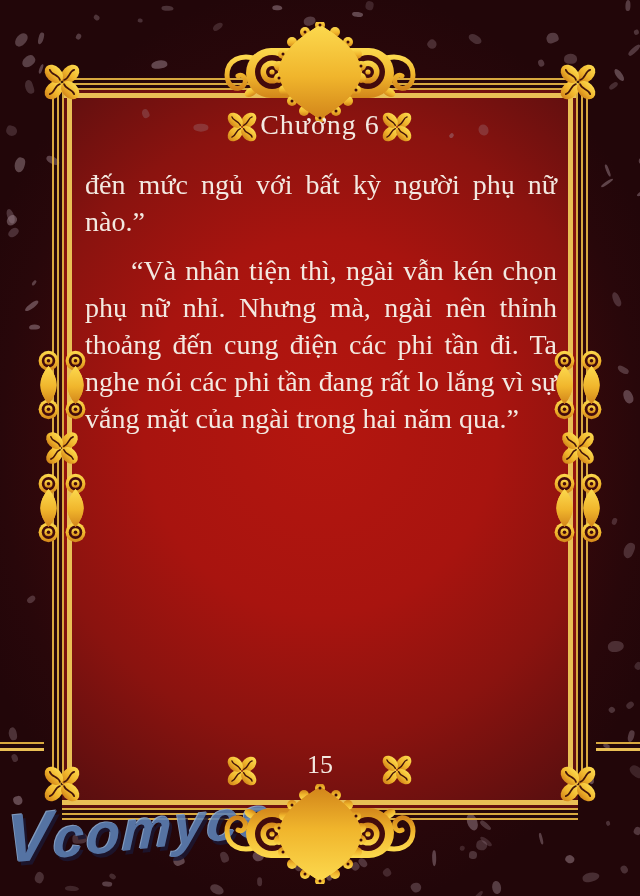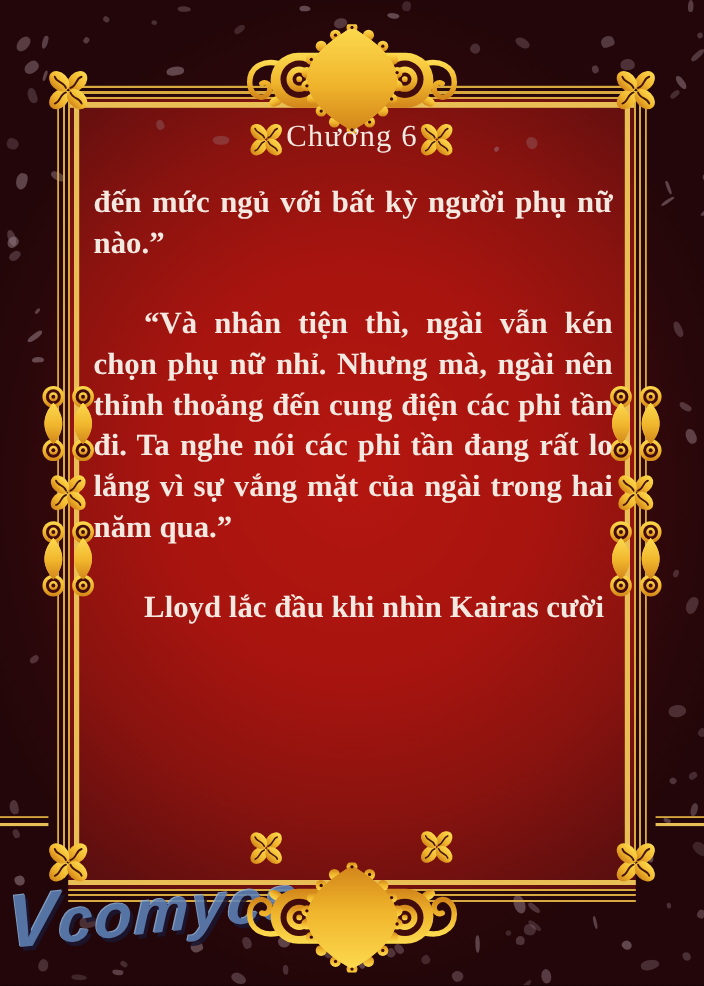--- a/index.html
+++ b/index.html
@@ -24,22 +24,22 @@
     background:linear-gradient(to right,var(--line2) 0 5px,transparent 5px 8px,var(--line) 8px 10px,transparent 10px 13px,var(--line) 13px 15px,transparent 15px 18px,var(--line) 18px 20px);}
   .edge-seg{position:absolute;z-index:3;height:9px;width:44px;
     background:linear-gradient(to bottom,var(--line) 0 2px,transparent 2px 6px,var(--line2) 6px 9px);}
   .edge-left{left:0;top:742px;}
   .edge-right{left:596px;top:742px;}
   .orn{position:absolute;z-index:5;}
   .chapter{position:absolute;left:0;right:0;top:109px;z-index:6;text-align:center;
     font-size:28px;color:var(--text);letter-spacing:1px;}
   .text-block{position:absolute;left:85px;width:472px;top:166px;z-index:6;
     color:var(--text);font-size:28px;line-height:37px;text-align:justify;}
-  .text-block p{margin:0;font-weight:bold;}
-  .text-block p + p{margin-top:36px;}
+  .text-block p{margin:0;}
+  .text-block p + p{margin-top:12px;}
   .text-block p.indent{text-indent:46px;}
   .page-number{position:absolute;left:0;right:0;top:750px;z-index:6;text-align:center;
     font-size:26px;color:var(--text);}
   .watermark{position:absolute;left:6px;top:800px;z-index:4;transform:rotate(-6deg);
     transform-origin:left center;opacity:.88;}
   .watermark-text{display:inline-block;font-family:"Liberation Sans","DejaVu Sans",sans-serif;
     font-style:italic;font-weight:bold;font-size:56px;letter-spacing:2px;
     transform:skewX(-8deg);color:var(--wm);text-shadow:3px 4px 0 #1c1630, -1px -1px 0 #8fb0d8;}
   .watermark-text::first-letter{font-size:1.22em;}
 </style>
@@ -203,23 +203,23 @@
   <svg class="orn" style="left:557px;top:427px" width="42" height="42">
       <use href="#flower"></use>
     </svg>
   <svg class="orn" style="left:549px;top:472px" width="58" height="72">
       <use href="#sideknot"></use>
     </svg>
 
   <div class="text-block">
     <p>đến mức ngủ với bất kỳ người phụ nữ nào.”</p>
     <p class="indent">“Và nhân tiện thì, ngài vẫn kén chọn phụ nữ nhỉ. Nhưng mà, ngài nên thỉnh thoảng đến cung điện các phi tần đi. Ta nghe nói các phi tần đang rất lo lắng vì sự vắng mặt của ngài trong hai năm qua.”</p>
-    <p class="indent">Lloyd lắc đầu khi nhìn Kairas cười</p>
   </div>
 
+  <div class="page-number">15</div>
   <svg class="orn" style="left:223px;top:752px" width="38" height="38">
       <use href="#flower"></use>
     </svg>
   <svg class="orn" style="left:378px;top:751px" width="38" height="38">
       <use href="#flower"></use>
     </svg>
   <svg class="orn" style="left:220px;top:784px;transform:scaleY(-1)" width="200" height="100">
       <use href="#medallion"></use>
     </svg>
 

